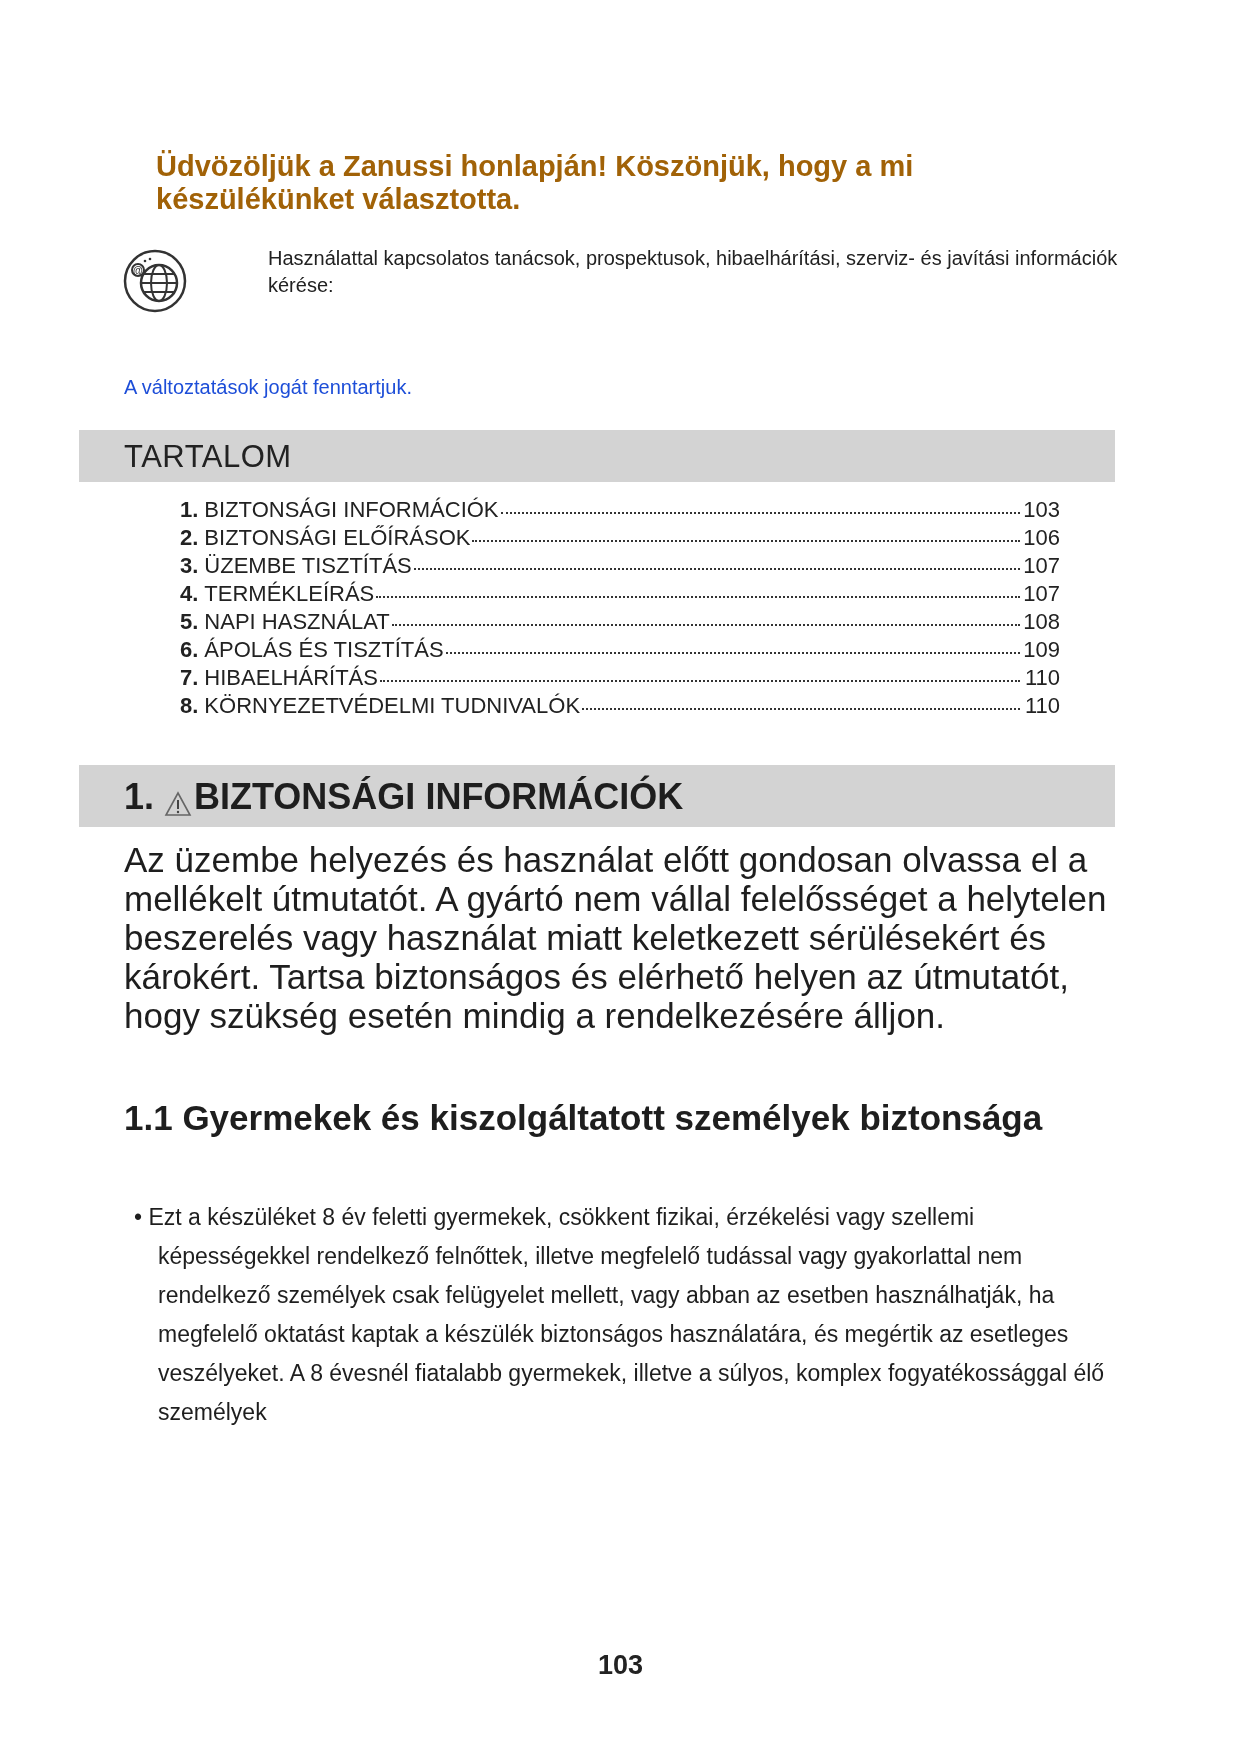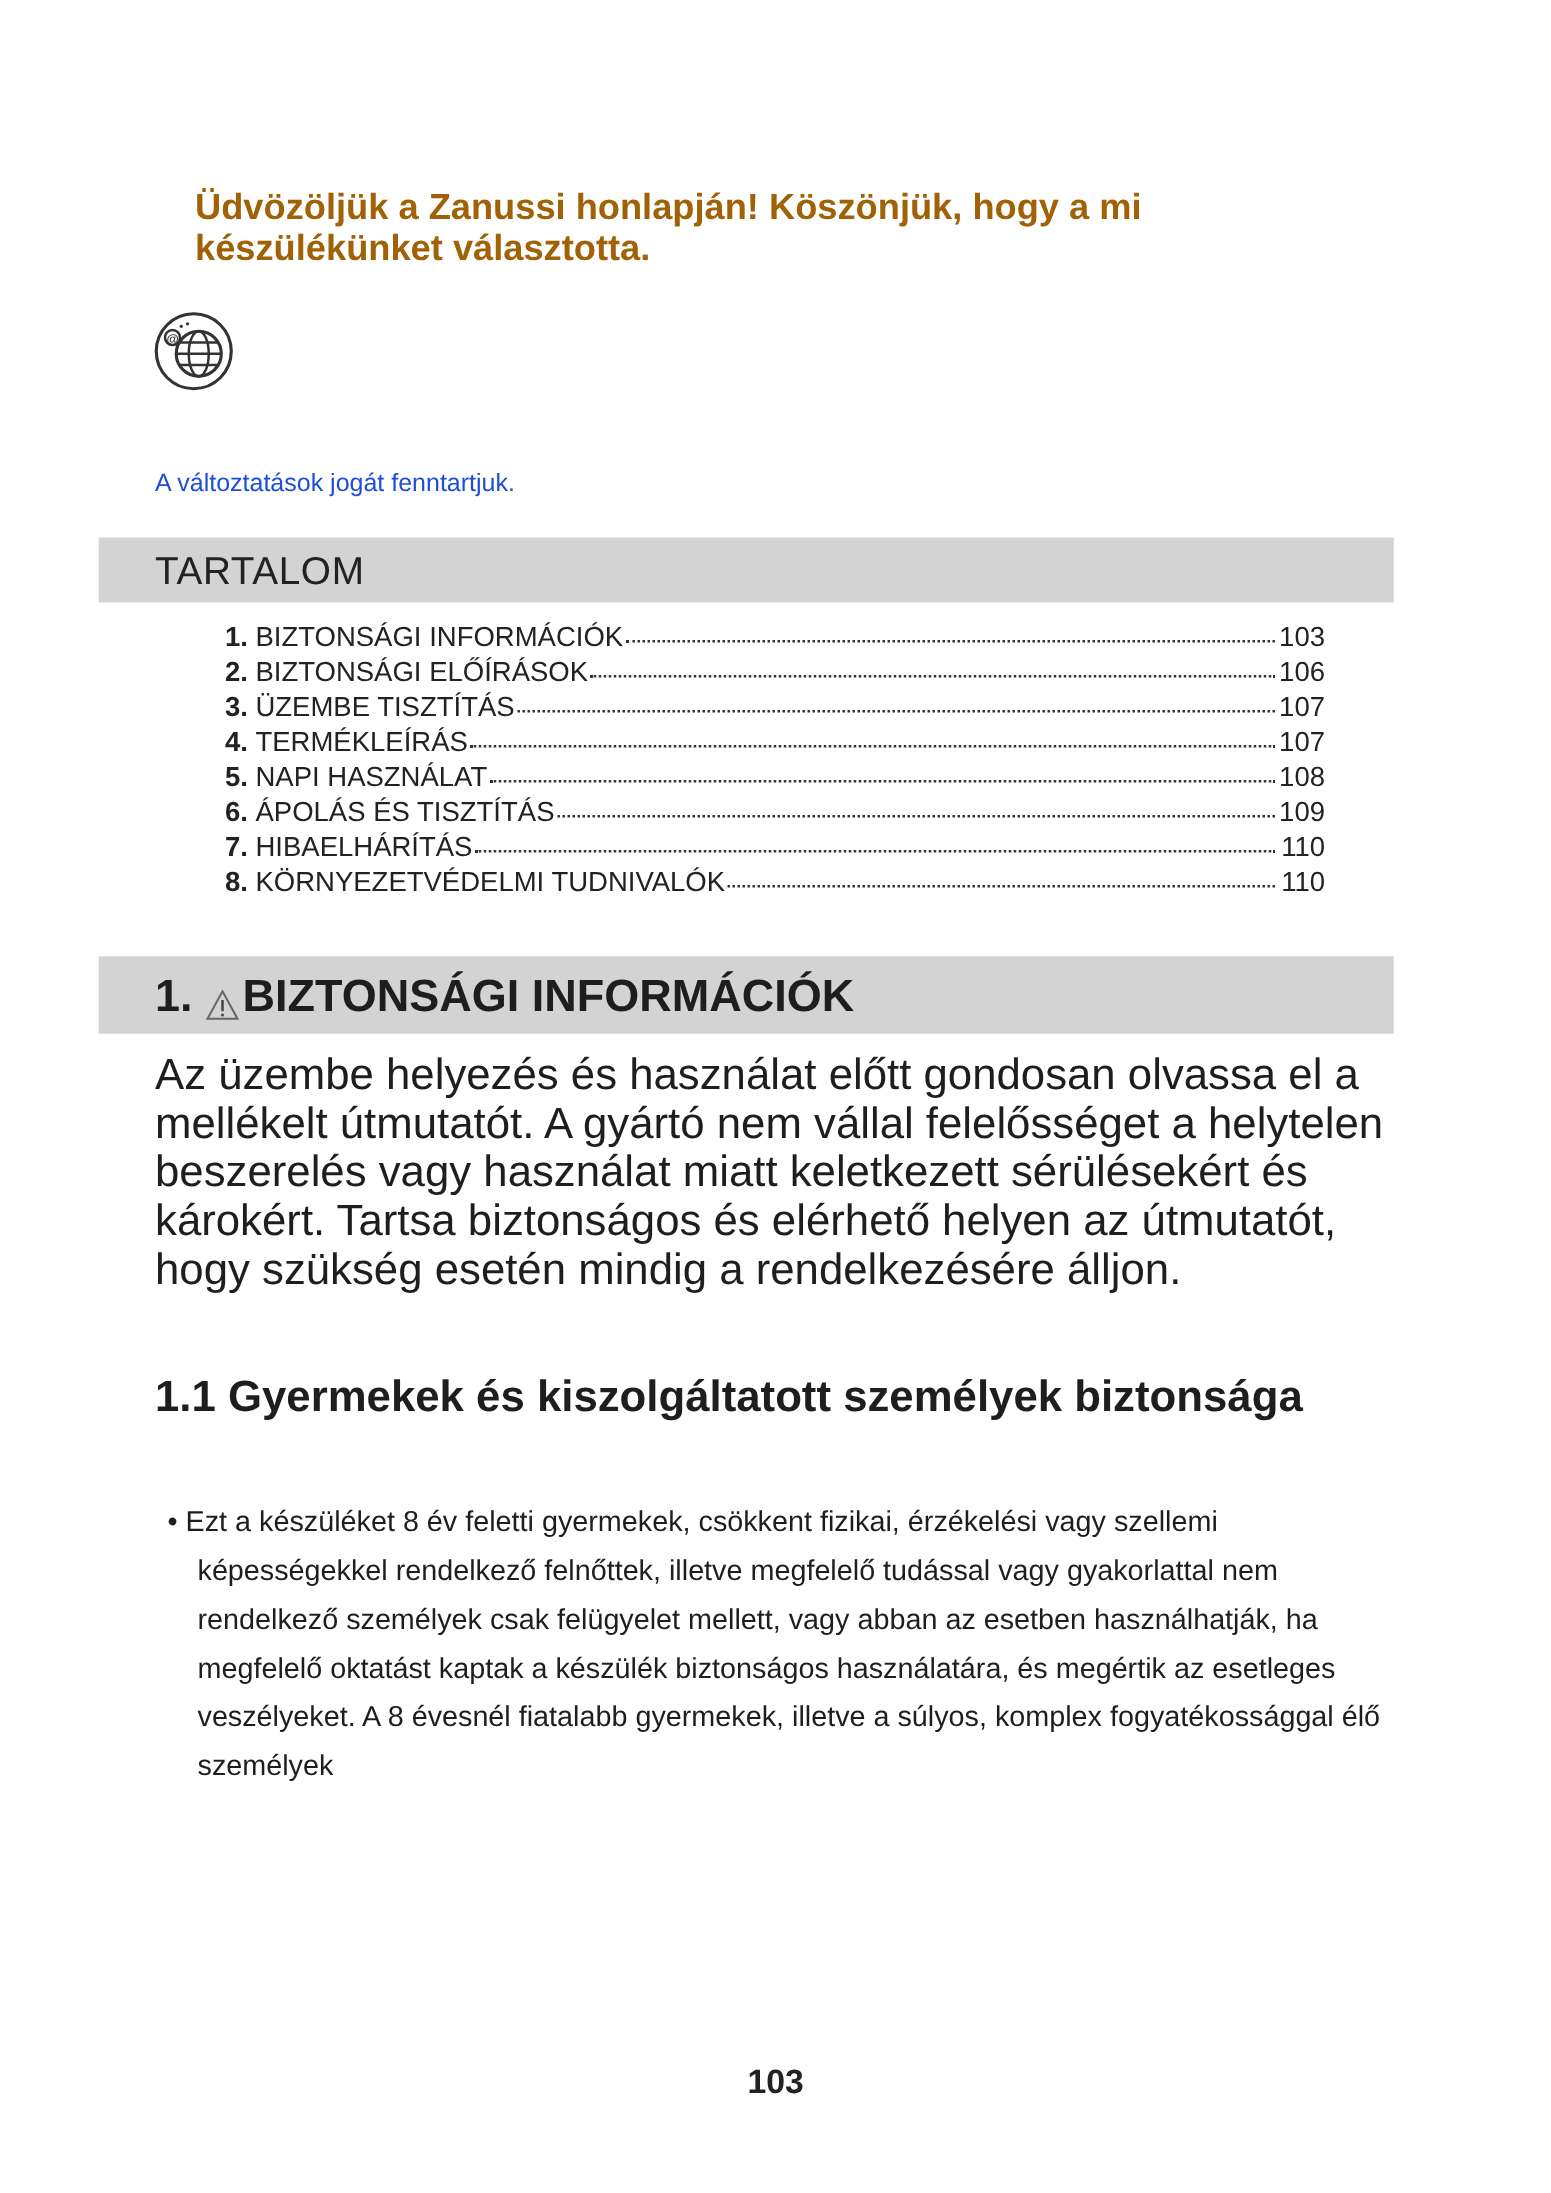--- a/index.html
+++ b/index.html
@@ -79,20 +79,21 @@
     <line x1="22" y1="26" x2="52" y2="26" stroke="#333" stroke-width="2"></line>
     <line x1="22" y1="44" x2="52" y2="44" stroke="#333" stroke-width="2"></line>
     <circle cx="16" cy="22" r="6" fill="#fff" stroke="#333" stroke-width="2"></circle>
     <text x="16" y="26" font-size="10" text-anchor="middle" fill="#333" font-family="Liberation Sans, sans-serif" font-weight="bold">@</text>
     <circle cx="23" cy="13" r="1.3" fill="#333"></circle>
     <circle cx="28" cy="11" r="1.3" fill="#333"></circle>
   </svg>
 </div>
 
 <div class="abs support">
+  <div>Használattal kapcsolatos tanácsok, prospektusok, hibaelhárítási, szerviz- és javítási információk kérése:</div>
 </div>
 
 <div class="abs rights">A változtatások jogát fenntartjuk.</div>
 
 <div class="abs graybar toc-bar">
   <div class="toc-title">TARTALOM</div>
 </div>
 
 <div class="abs toc-list">
   <div class="toc-row">

